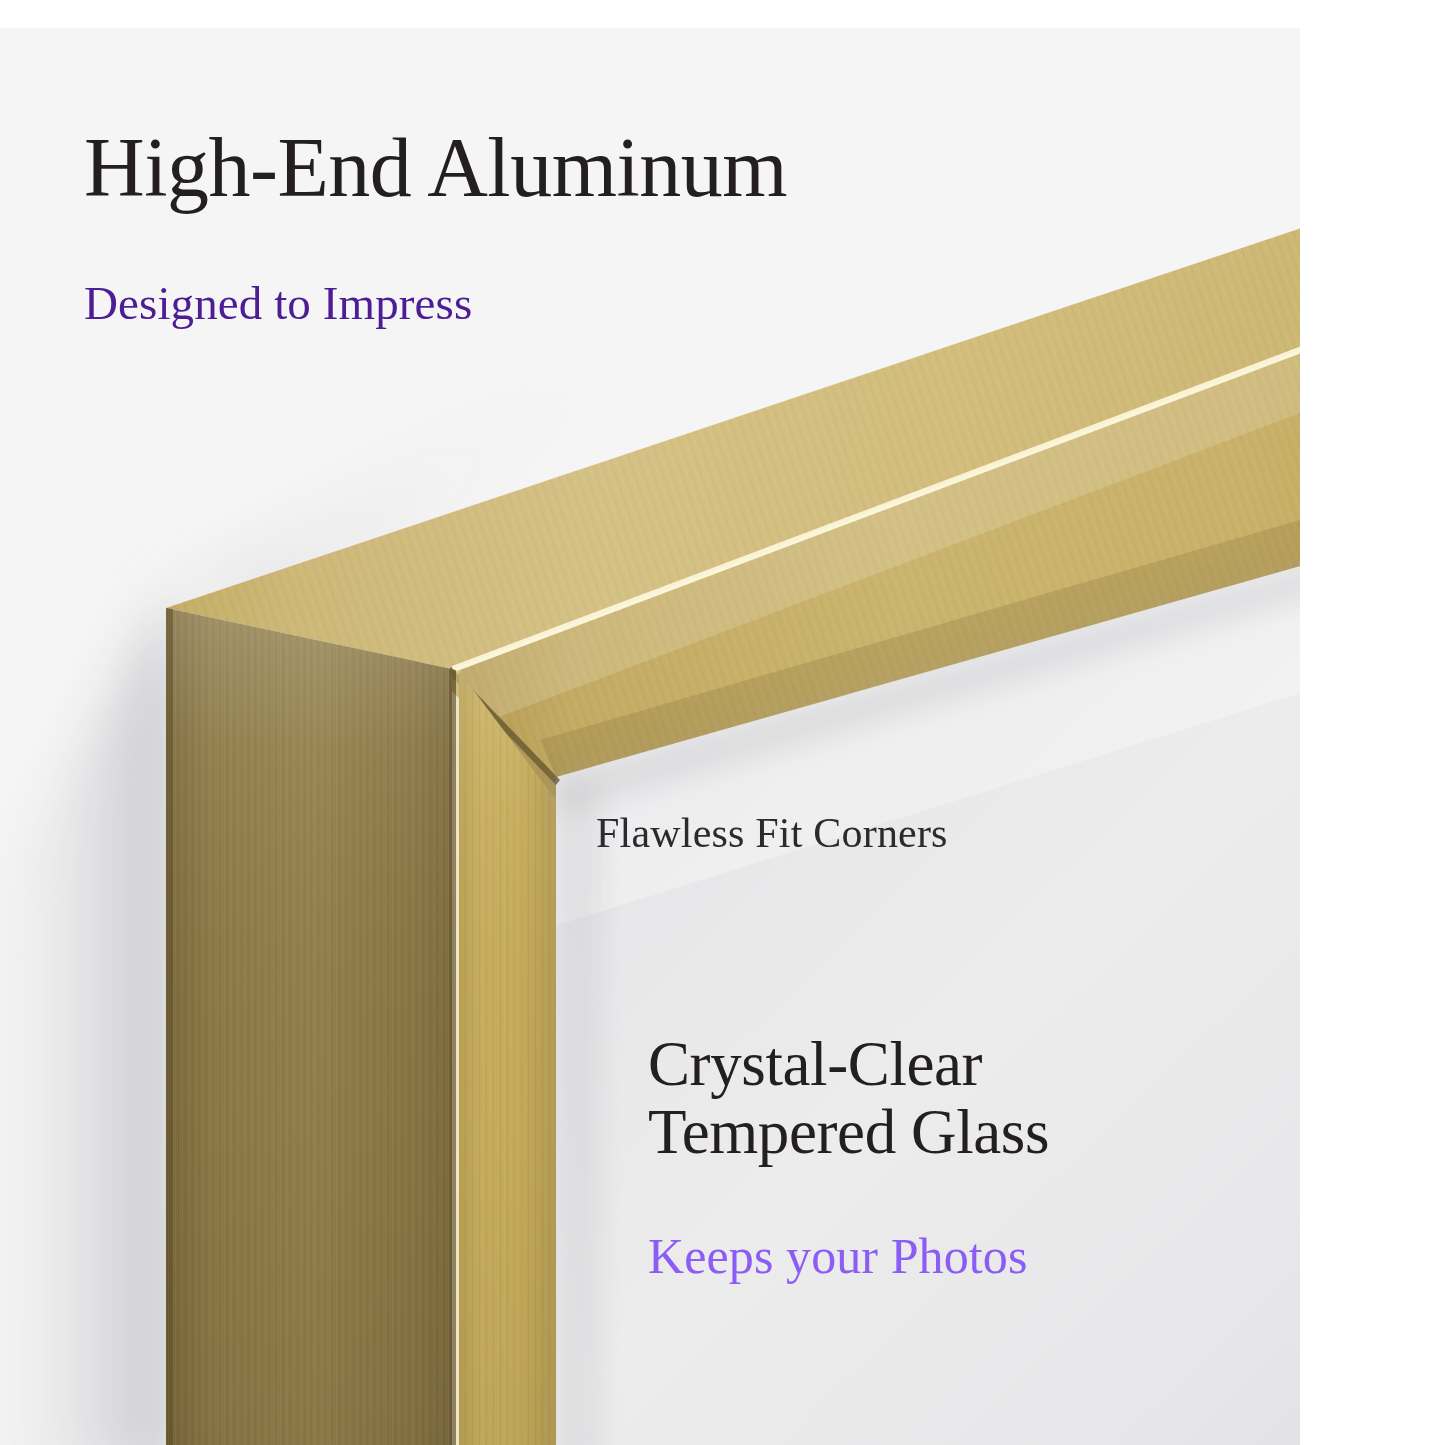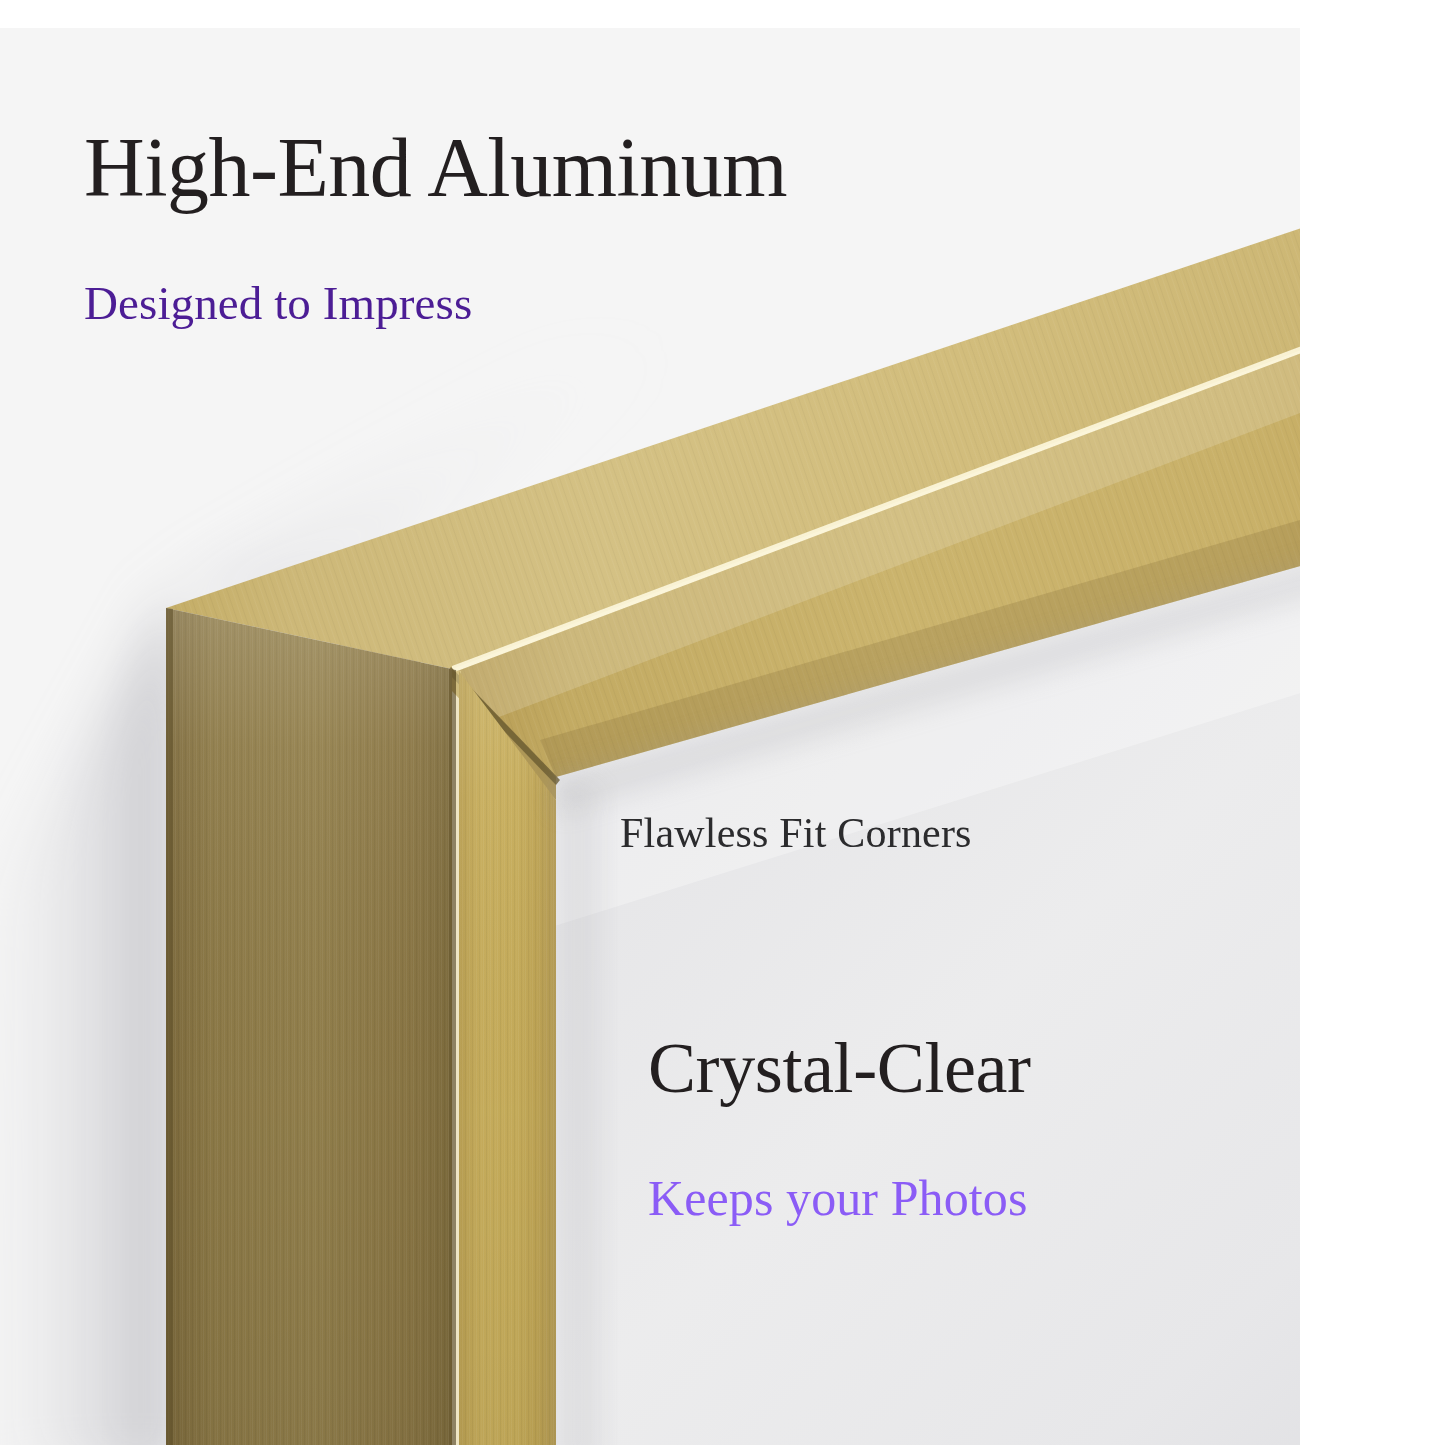--- a/index.html
+++ b/index.html
@@ -41,31 +41,31 @@
   #subheadline {
     font-size: 47px;
     line-height: 1.0;
     font-weight: 300;
     letter-spacing: 0.1px;
     color: #4c1d95;
     margin: 34px 0 0 0;
   }
 
   #corner-callout {
-    left: 620px;
+    left: 596px;
     top: 781px;
     font-size: 42px;
     font-weight: 300;
     letter-spacing: 0.2px;
     color: #2b2b2d;
   }
 
   #glass-block { left: 648px; top: 966px; }
   #glass-title {
-    font-size: 72px;
+    font-size: 63px;
     line-height: 1.08;
     font-weight: 300;
     letter-spacing: -0.4px;
     color: #231f20;
     margin: 0;
   }
   #glass-subtitle {
     font-size: 50px;
     line-height: 1.15;
     font-weight: 300;
@@ -211,17 +211,17 @@
   </svg>
 
   <div class="txt" id="headline-block">
     <h1 id="headline">High-End Aluminum</h1>
     <p id="subheadline">Designed to Impress</p>
   </div>
 
   <div class="txt" id="corner-callout">Flawless Fit Corners</div>
 
   <div class="txt" id="glass-block">
-    <h2 id="glass-title"><span>Crystal-Clear</span><br></h2>
+    <h2 id="glass-title"><span>Crystal-Clear</span><br><span>Tempered Glass</span></h2>
     <p id="glass-subtitle"><span>Keeps your Photos</span><br></p>
   </div>
 
 </div>
 
 </body></html>

